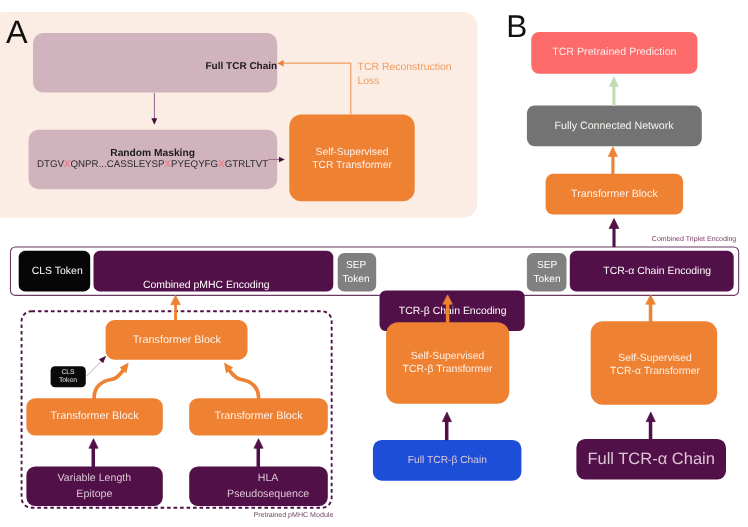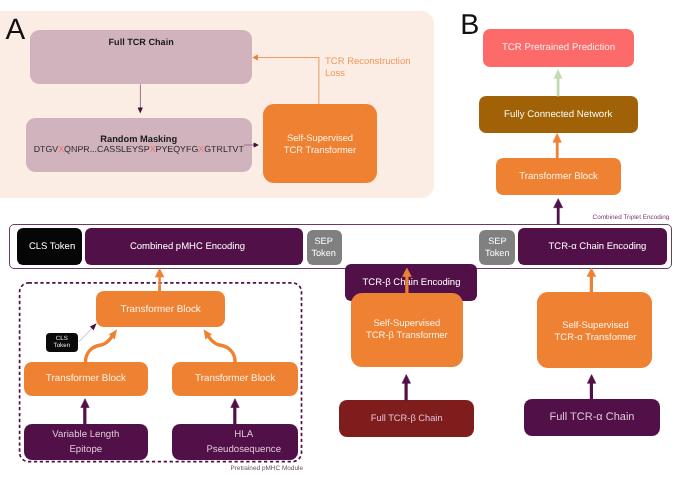--- a/index.html
+++ b/index.html
@@ -7,75 +7,75 @@
        font-family:"Liberation Sans",sans-serif;-webkit-font-smoothing:antialiased;text-rendering:geometricPrecision;}
   .abs{position:absolute;box-sizing:border-box;}
   .box{position:absolute;box-sizing:border-box;display:flex;align-items:center;justify-content:center;text-align:center;}
   svg{position:absolute;left:0;top:0;overflow:visible;pointer-events:none;}
 
   
   #panelA-bg{left:-10px;top:11px;width:443.9px;height:187.2px;background:#fbede3;border-radius:13px;}
   #panelA-label{left:5.5px;top:14.9px;font-size:29.5px;line-height:29.5px;color:#111;font-family:"Liberation Sans",sans-serif;}
 
   #full-chain{left:30.3px;top:30.4px;width:221.7px;height:53.3px;background:#d1b3be;border-radius:9px;
-              flex-direction:column;justify-content:space-between;}
+              justify-content:flex-end;}
   #full-chain .bx-title{font-size:9.1px;font-weight:bold;color:#1a1a1a;margin-top:6.5px;}
   #full-chain .bx-seq{font-size:8.85px;color:#2b2b2b;margin-top:12px;}
 
   #random-mask{left:25.6px;top:118.0px;width:226.3px;height:54.4px;background:#d1b3be;border-radius:9px;
               flex-direction:column;justify-content:flex-start;}
   #random-mask .bx-title{font-size:9.3px;font-weight:bold;color:#1a1a1a;margin-top:16px;}
   #random-mask .bx-seq{font-size:8.85px;color:#2b2b2b;margin-top:0;}
   #masked-seq .x{color:#fc6a6a;}
 
   #ss-tcr-transformer{left:263px;top:104px;width:114px;height:79px;background:#ee8132;border-radius:11px;
                       flex-direction:column;color:#fdf1e8;font-size:9.4px;line-height:11.7px;}
   #loss-label{left:325px;top:56.3px;color:#ee9b62;font-size:9.5px;line-height:11.3px;}
 
   
   #panelB-label{left:460.2px;top:10.8px;font-size:28.7px;line-height:28.7px;color:#111;}
   #spec-pred{left:483px;top:28.5px;width:151px;height:38px;background:#fc6a6a;border-radius:7px;
              color:#fdebeb;font-size:9.7px;}
-  #fcn{left:478.7px;top:95.5px;width:159.1px;height:37.1px;background:#a16207;border-radius:7px;
+  #fcn{left:478.7px;top:95.5px;width:159.1px;height:37.1px;background:#737373;border-radius:7px;
        color:#f2f7ef;font-size:9.7px;}
   #tb-top{left:495.7px;top:158.3px;width:125.7px;height:36.7px;background:#ee8132;border-radius:7px;
           color:#fdf1e8;font-size:9.7px;}
 
   
   #triplet-caption{left:592.6px;top:214px;font-size:6.4px;color:#7a3a63;}
   #enc-outer{left:9.3px;top:224px;width:662.5px;height:45px;border:1.25px solid #6b3a60;border-radius:5px;background:#fff;padding-left:48px;}
   .enc-cell{position:absolute;box-sizing:border-box;top:3.2px;height:36.5px;border-radius:6px;display:flex;
             flex-direction:column;align-items:center;justify-content:center;text-align:center;
             color:#fff;font-size:9.5px;}
   #enc-cls{left:7.0px;width:65.1px;background:#060606;padding-left:4.4px;}
-  #enc-pmhc{left:74.8px;width:218.4px;background:#511047;padding-right:13.6px;}
+  #enc-pmhc{left:74.8px;width:218.4px;background:#511047;padding-right:13.6px;justify-content:flex-end;}
   #enc-sep1{left:296.6px;width:35.6px;top:5.2px;height:34.8px;padding-right:2px;background:#808080;font-size:9.2px;line-height:11.1px;}
   #enc-beta{left:334.3px;width:132.6px;background:#511047;padding-left:1.2px;margin-top:36px;}
   #enc-sep2{left:469.2px;width:35.7px;top:5.2px;height:34.8px;background:#808080;font-size:9.2px;line-height:11.1px;}
   #enc-alpha{left:507.7px;width:149.4px;background:#511047;padding-left:9.5px;}
   #pmhc-caption{left:230.4px;top:464.8px;font-size:6.45px;color:#6d4a62;}
   #pm-top{left:96.4px;top:290.8px;width:128.6px;height:36.7px;background:#ee8132;border-radius:8px;color:#fdf1e8;font-size:9.87px;}
   #pm-cls{left:45.7px;top:333.2px;width:32.3px;height:18.6px;background:#0a0a0a;border-radius:4px;
           flex-direction:column;color:#e8e8e8;font-size:6.2px;line-height:7.4px;}
   #pm-left{left:23.7px;top:361.6px;width:124.4px;height:34.2px;background:#ee8132;border-radius:8px;color:#fdf1e8;font-size:9.87px;}
   #pm-right{left:171.9px;top:361.6px;width:126.4px;height:34.2px;background:#ee8132;border-radius:8px;color:#fdf1e8;font-size:9.87px;}
   #pm-epitope{left:23.5px;top:424px;width:124.6px;height:36.3px;background:#511047;border-radius:8px;
               flex-direction:column;color:#ddc7d7;font-size:9.66px;line-height:15.1px;}
   #pm-hla{left:171.5px;top:423.8px;width:126.5px;height:35.9px;background:#511047;border-radius:8px;box-sizing:border-box;padding-left:18px;
           flex-direction:column;color:#ddc7d7;font-size:9.66px;line-height:15.1px;}
 
   
   #beta-tf{left:350.6px;top:292.7px;width:112.5px;height:74px;background:#ee8132;border-radius:11px;
            flex-direction:column;color:#fdf1e8;font-size:9.46px;line-height:11.3px;}
-  #beta-chain{left:339.3px;top:399.5px;width:134.8px;height:37.3px;background:#7f1d1d;border-radius:8px;
+  #beta-chain{left:339.3px;top:399.5px;width:134.8px;height:37.3px;background:#1d4ed8;border-radius:8px;
               color:#ddc7d7;font-size:9.31px;}
   #alpha-tf{left:536.5px;top:291.9px;width:115px;height:76.4px;padding-left:3px;padding-top:3px;background:#ee8132;border-radius:11px;
             flex-direction:column;color:#fdf1e8;font-size:9.46px;line-height:11.3px;}
   #alpha-chain{left:524.4px;top:398.7px;width:135.2px;height:37.6px;background:#511047;border-radius:8px;
-               color:#ddc7d7;font-size:11px;}
+               color:#ddc7d7;font-size:15px;}
 </style>
 </head>
 <body>
 
 <div class="abs" id="panelA-bg"></div>
 <div class="abs" id="panelA-label">A</div>
 
 <div class="box" id="full-chain">
   <div class="bx-title">Full TCR Chain</div>
 </div>

